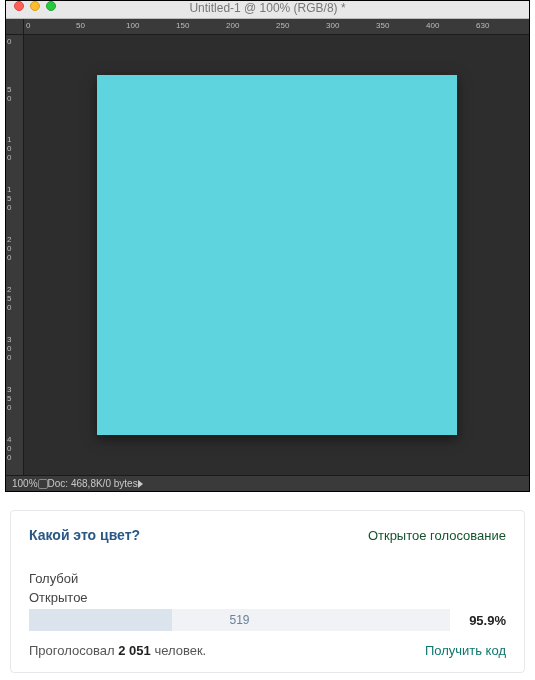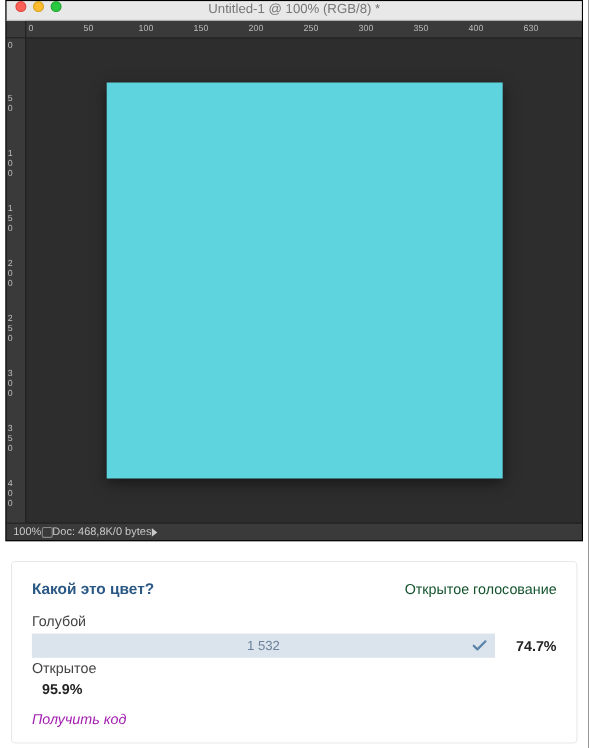--- a/index.html
+++ b/index.html
@@ -116,21 +116,21 @@
     margin: 18px 10px 0 10px;
     border: 1px solid #e7e8ec;
     border-radius: 4px;
     padding: 16px 18px 14px 18px;
     background: #fff;
   }
   .poll-header {
     display: flex;
     justify-content: space-between;
     align-items: baseline;
-    margin-bottom: 14px;
+    margin-bottom: 28px;
   }
   .poll-question {
     color: #2a5885;
     font-size: 14px;
     font-weight: 600;
   }
   .poll-type {
     color: #14532d;
     font-size: 13px;
   }
@@ -180,21 +180,21 @@
   }
   .poll-footer {
     display: flex;
     justify-content: space-between;
     align-items: baseline;
     margin-top: 12px;
     font-size: 13px;
   }
   .poll-footer .total { color: #555; }
   .poll-footer .total b { color: #222; font-weight: 700; }
-  .poll-footer .getcode { color: #a21caf; font-style: italic; }
+  .poll-footer .getcode { color: #0f766e; }
 </style>
 </head>
 <body>
 
 <div class="ps-window">
   <div class="titlebar">
     <div class="lights">
       <div class="light red"></div>
       <div class="light amber"></div>
       <div class="light green"></div>
@@ -259,37 +259,32 @@
 </div>
 
 <div class="poll">
   <div class="poll-header">
     <div class="poll-question">Какой это цвет?</div>
     <div class="poll-type">Открытое голосование</div>
   </div>
 
   <div class="option">
     <div class="opt-label">Голубой</div>
-    <div class="opt-row">
-      <div class="bar-wrap">
-        <div class="bar-fill" style="width:100%"></div>
-        <div class="bar-count">1 532</div>
-        <div class="bar-check">
-          <svg width="16" height="16" viewBox="0 0 24 24" fill="none" stroke="#5b82a8" stroke-width="3" stroke-linecap="round" stroke-linejoin="round">
-              <polyline points="20 6 9 17 4 12"></polyline>
-            </svg>
-        </div>
-      </div>
-      <div class="opt-pct">74.7%</div>
-    </div>
   </div>
 
   <div class="option">
     <div class="opt-label">Открытое</div>
     <div class="opt-row">
+      <div class="bar-wrap">
+        <div class="bar-fill" style="width:34%"></div>
+        <div class="bar-count">519</div>
+      </div>
       <div class="opt-pct">95.9%</div>
     </div>
   </div>
 
   <div class="poll-footer">
+    <div class="total">
+      <span>Проголосовал </span><b>2 051</b><span> человек.</span>
+    </div>
     <div class="getcode">Получить код</div>
   </div>
 </div>
 
 </body></html>

